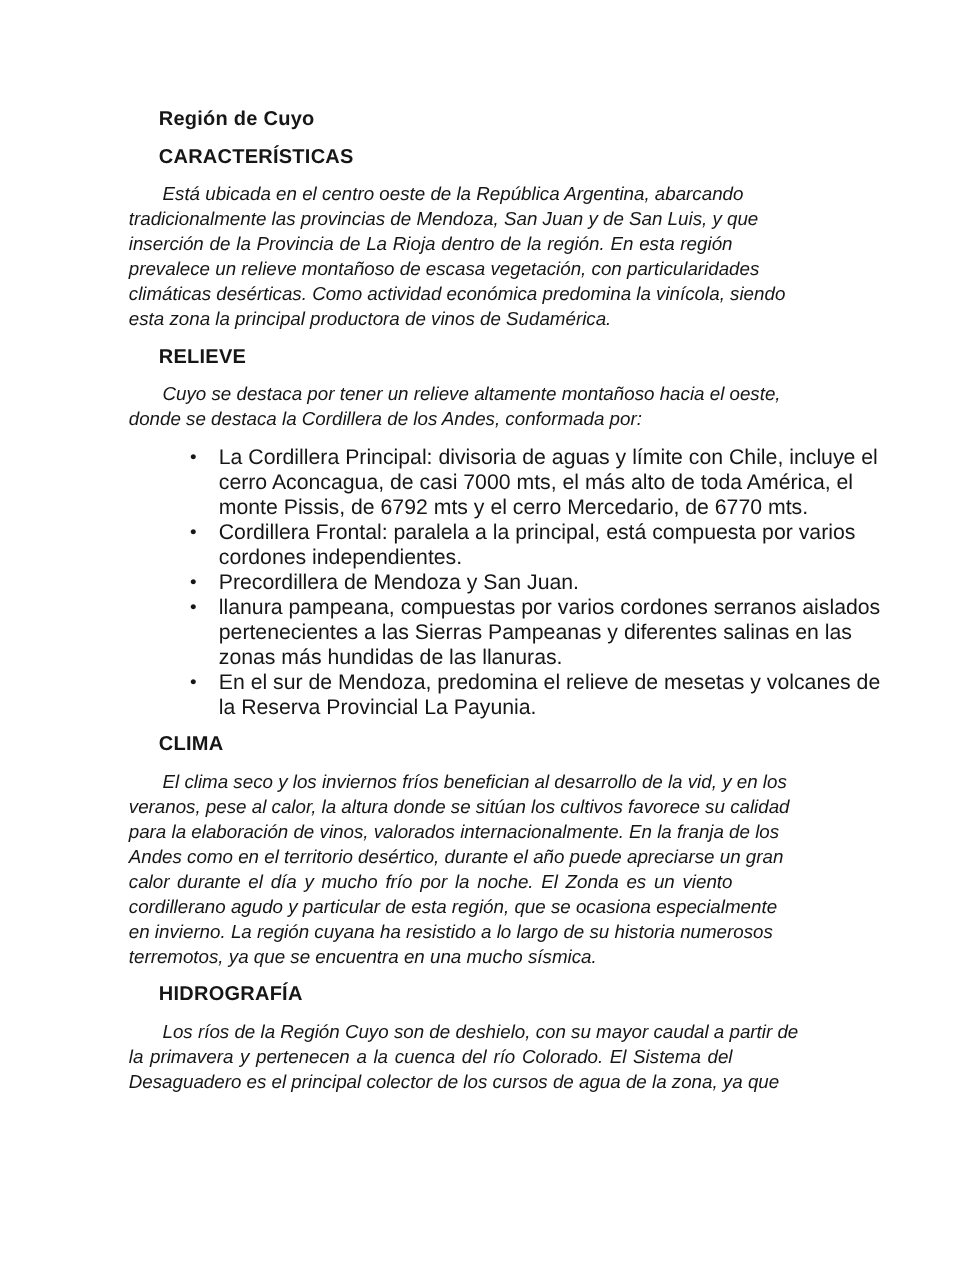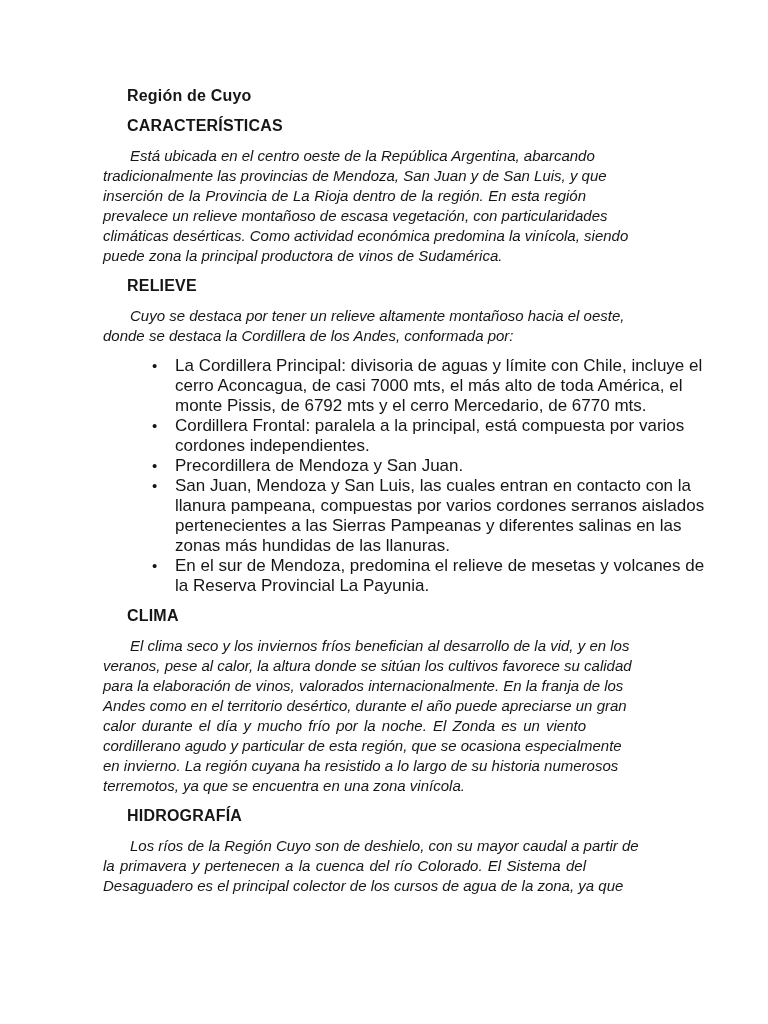--- a/index.html
+++ b/index.html
@@ -79,21 +79,21 @@
   <h1 class="doc-title">Región de Cuyo</h1>
 
   <h2 class="section-heading">CARACTERÍSTICAS</h2>
 
   <div class="para indent">
       <div class="tl">Está ubicada en el centro oeste de la República Argentina, abarcando</div>
       <div class="tl">tradicionalmente las provincias de Mendoza, San Juan y de San Luis, y que</div>
       <div class="tl">inserción de la Provincia de La Rioja dentro de la región. En esta región</div>
       <div class="tl">prevalece un relieve montañoso de escasa vegetación, con particularidades</div>
       <div class="tl">climáticas desérticas. Como actividad económica predomina la vinícola, siendo</div>
-      <div class="tl">puede zona la principal productora de vinos de Sudamérica.</div>
+      <div class="tl">esta zona la principal productora de vinos de Sudamérica.</div>
     </div>
 
   <h2 class="section-heading">RELIEVE</h2>
 
   <div class="para indent">
       <div class="tl">Cuyo se destaca por tener un relieve altamente montañoso hacia el oeste,</div>
       <div class="tl">donde se destaca la Cordillera de los Andes, conformada por:</div>
     </div>
 
   <ul class="bullets">
@@ -114,21 +114,20 @@
     </li>
     <li>
       <span class="bullet-marker">•</span>
       <div class="bullet-body">
           <div class="tl">Precordillera de Mendoza y San Juan.</div>
         </div>
     </li>
     <li>
       <span class="bullet-marker">•</span>
       <div class="bullet-body">
-          <div class="tl">San Juan, Mendoza y San Luis, las cuales entran en contacto con la</div>
           <div class="tl">llanura pampeana, compuestas por varios cordones serranos aislados</div>
           <div class="tl">pertenecientes a las Sierras Pampeanas y diferentes salinas en las</div>
           <div class="tl">zonas más hundidas de las llanuras.</div>
         </div>
     </li>
     <li>
       <span class="bullet-marker">•</span>
       <div class="bullet-body">
           <div class="tl">En el sur de Mendoza, predomina el relieve de mesetas y volcanes de</div>
           <div class="tl">la Reserva Provincial La Payunia.</div>
@@ -139,21 +138,21 @@
   <h2 class="section-heading">CLIMA</h2>
 
   <div class="para indent">
       <div class="tl">El clima seco y los inviernos fríos benefician al desarrollo de la vid, y en los</div>
       <div class="tl">veranos, pese al calor, la altura donde se sitúan los cultivos favorece su calidad</div>
       <div class="tl">para la elaboración de vinos, valorados internacionalmente. En la franja de los</div>
       <div class="tl">Andes como en el territorio desértico, durante el año puede apreciarse un gran</div>
       <div class="tl">calor durante el día y mucho frío por la noche. El Zonda es un viento</div>
       <div class="tl">cordillerano agudo y particular de esta región, que se ocasiona especialmente</div>
       <div class="tl">en invierno. La región cuyana ha resistido a lo largo de su historia numerosos</div>
-      <div class="tl">terremotos, ya que se encuentra en una zona vinícola.</div>
+      <div class="tl">terremotos, ya que se encuentra en una mucho sísmica.</div>
     </div>
 
   <h2 class="section-heading">HIDROGRAFÍA</h2>
 
   <div class="para indent">
       <div class="tl">Los ríos de la Región Cuyo son de deshielo, con su mayor caudal a partir de</div>
       <div class="tl">la primavera y pertenecen a la cuenca del río Colorado. El Sistema del</div>
       <div class="tl">Desaguadero es el principal colector de los cursos de agua de la zona, ya que</div>
     </div>
 

